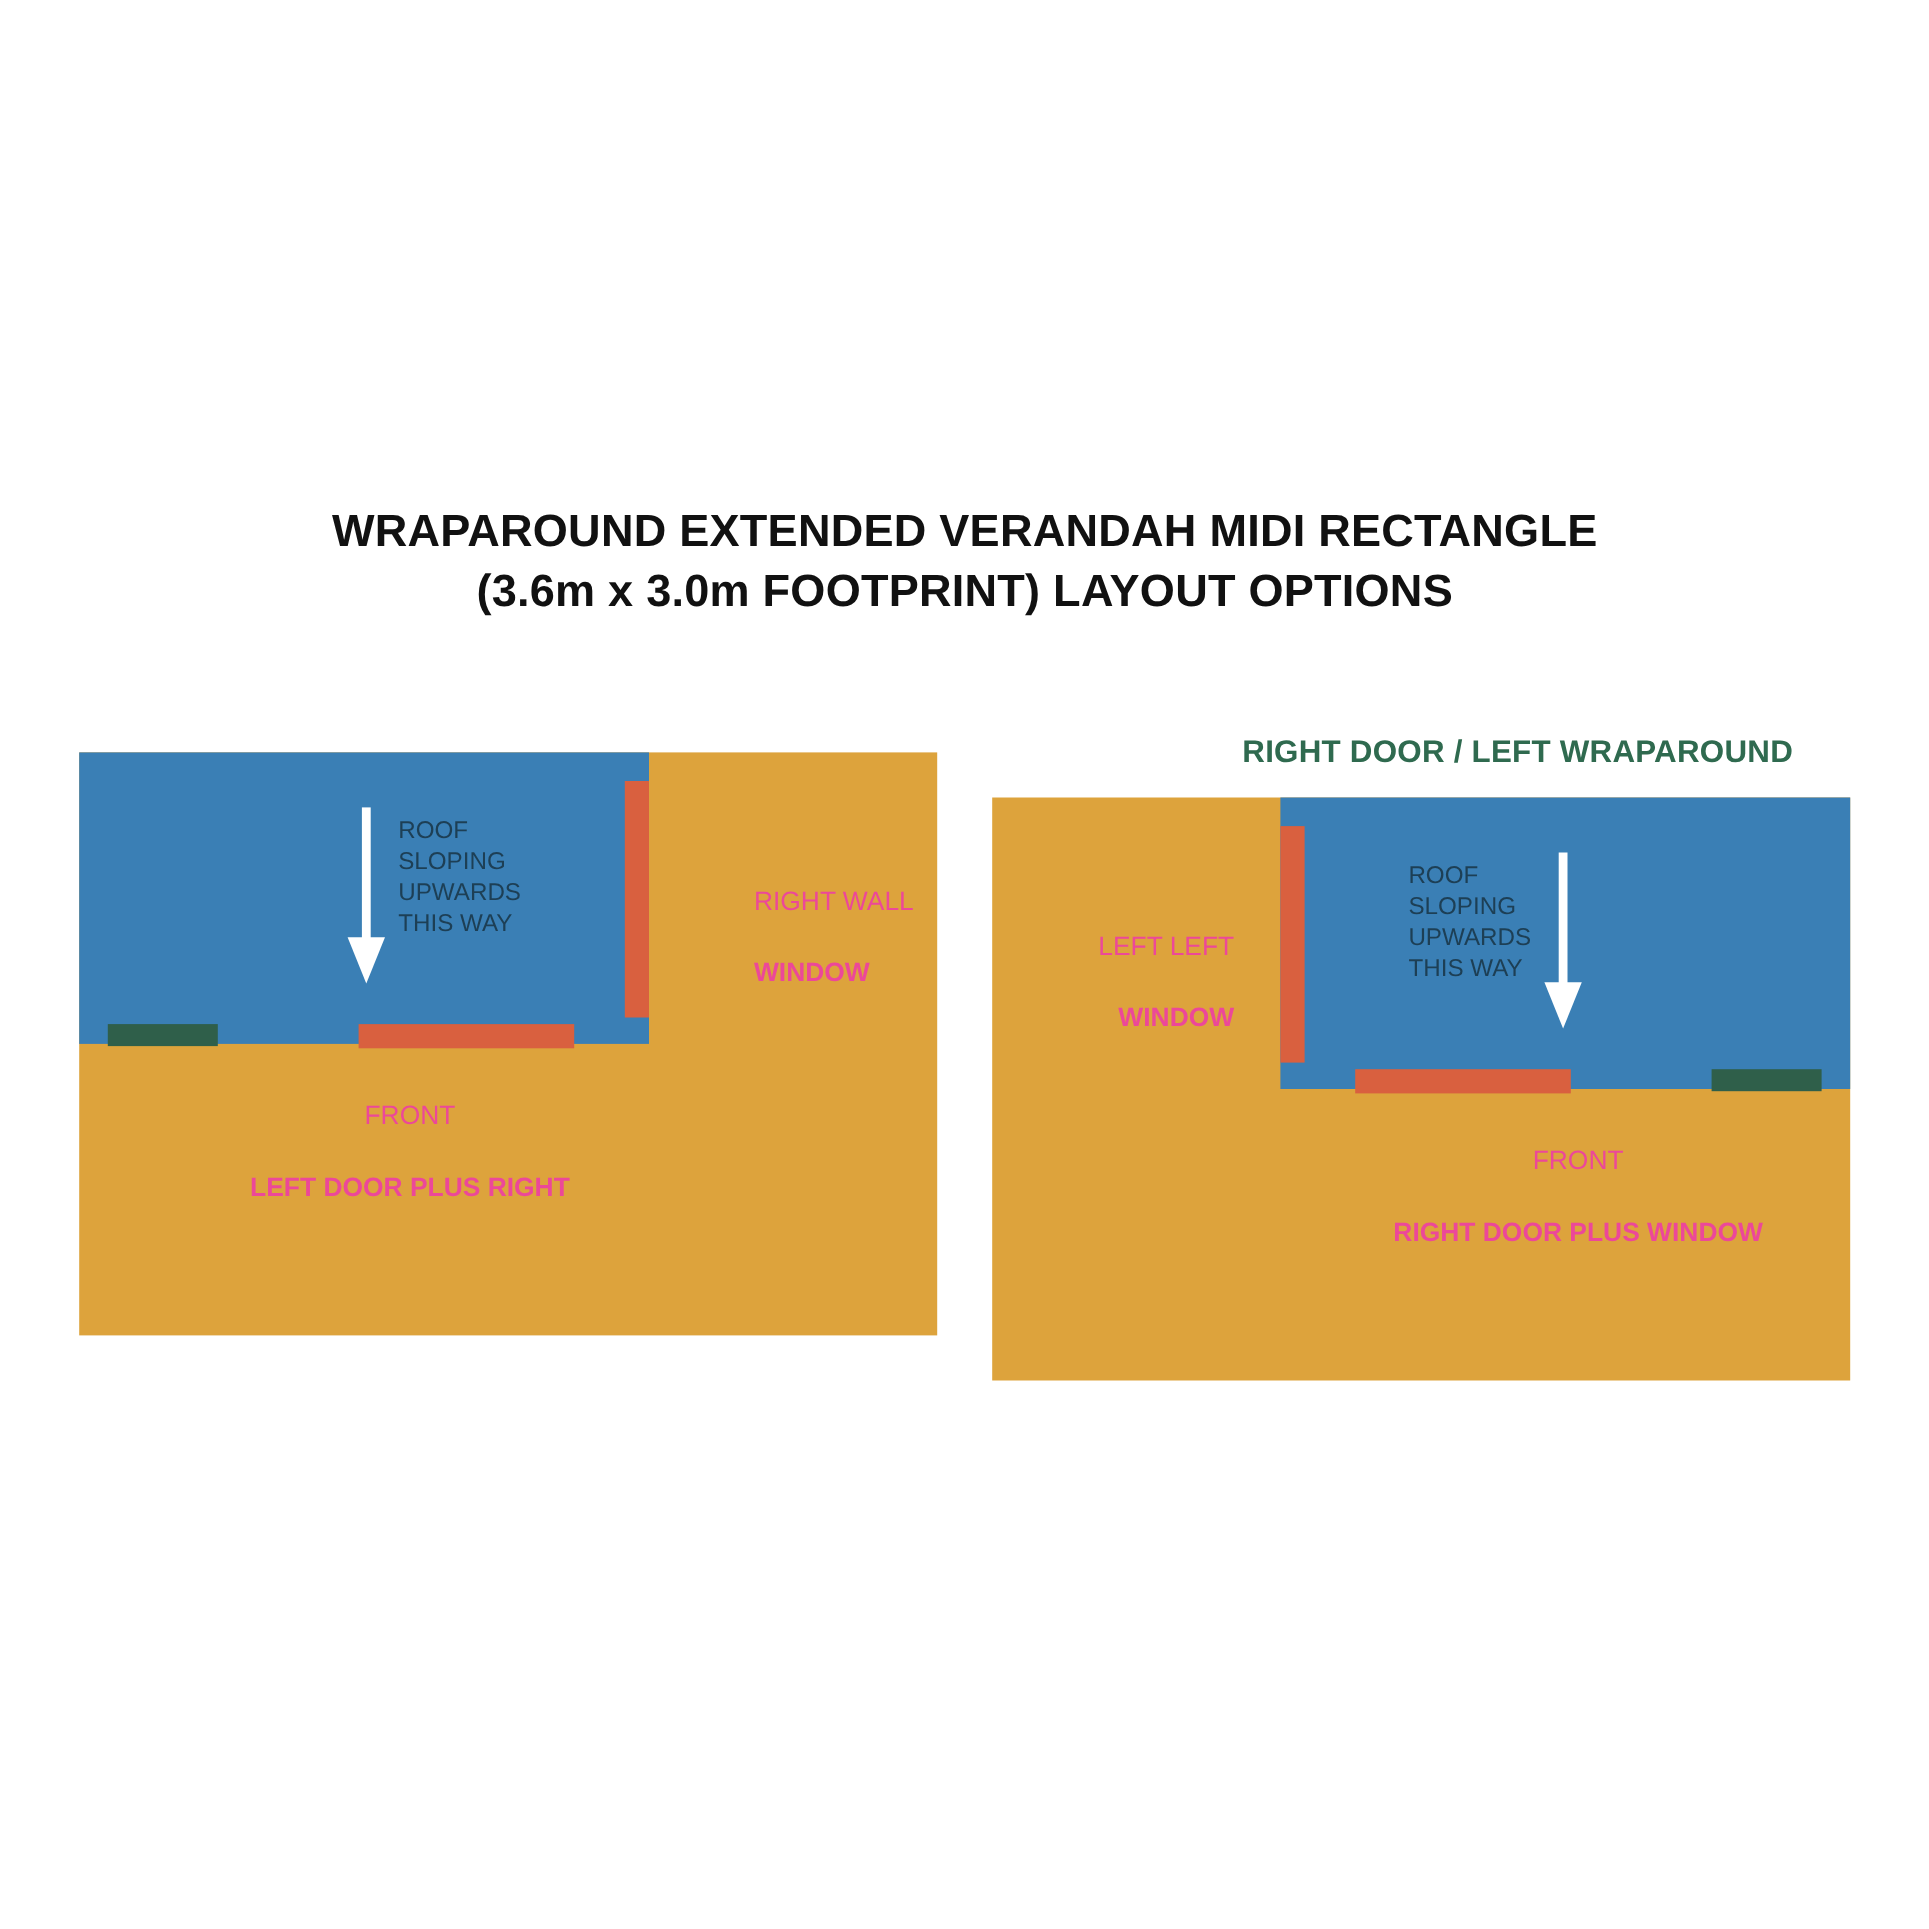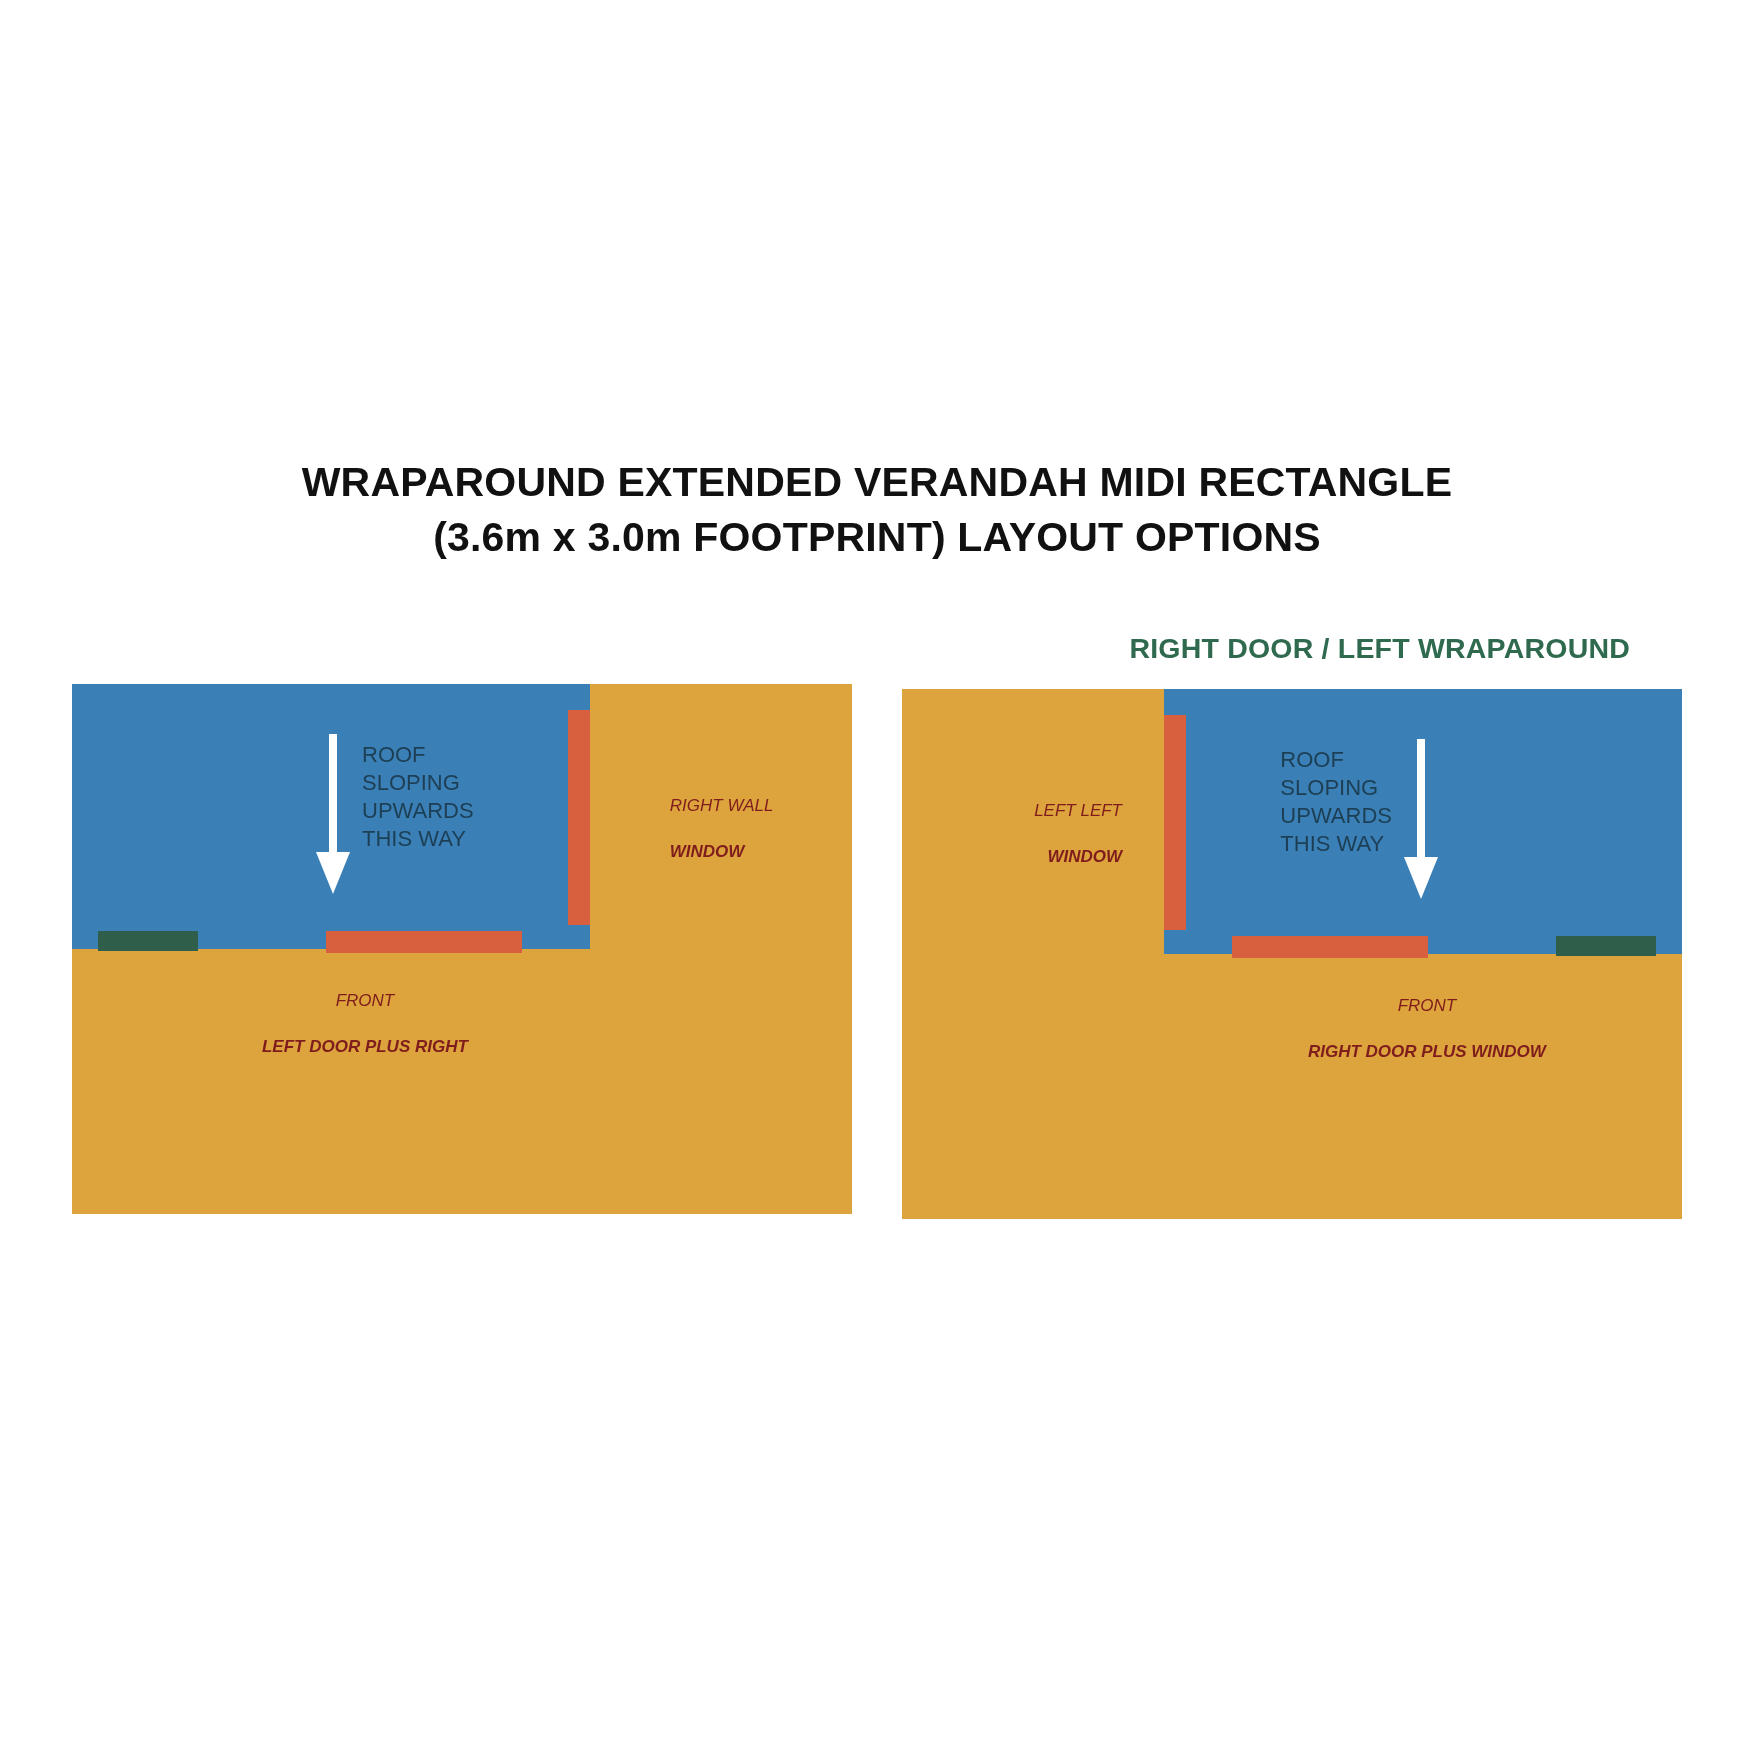--- a/index.html
+++ b/index.html
@@ -36,21 +36,21 @@
     color: #111111;
     white-space: pre;
   }
 
   
   .panel {
     position: absolute;
     width: 780px;
   }
   .panel-left  { left: 72px;  top: 660px; }
-  .panel-right { left: 902px; top: 632px; }
+  .panel-right { left: 902px; top: 668px; }
 
   .panel-heading {
     font-size: 28.5px;
     font-weight: 700;
     color: #2f6a4f;
     letter-spacing: 0.2px;
     margin: 0 0 24px 0;
     white-space: pre;
   }
   .panel-left .panel-heading  { text-align: left;  padding-left: 50px; }
@@ -142,25 +142,24 @@
     height: 20px;
     top: 247px;
     width: 100px;
   }
   .front-door-l { left: 26px; }
   .front-door-r { right: 26px; }
 
   
   .callout {
     position: absolute;
-    font-size: 17px;
+    font-size: 24px;
     line-height: 1.35;
-    color: #7f1d1d;
-    white-space: pre;
-    font-style: italic;
+    color: #ec4899;
+    white-space: pre;
   }
   .callout .bold { font-weight: 700; }
 
   .side-callout-right { left: 560px; top: 88px; text-align: left; }
   .side-callout-left  { right: 560px; top: 88px; text-align: right; }
 
   .front-callout-left  { left: 74px;  top: 283px; text-align: center; width: 400px; }
   .front-callout-right { right: 74px; top: 283px; text-align: center; width: 400px; }
 </style>
 </head>

